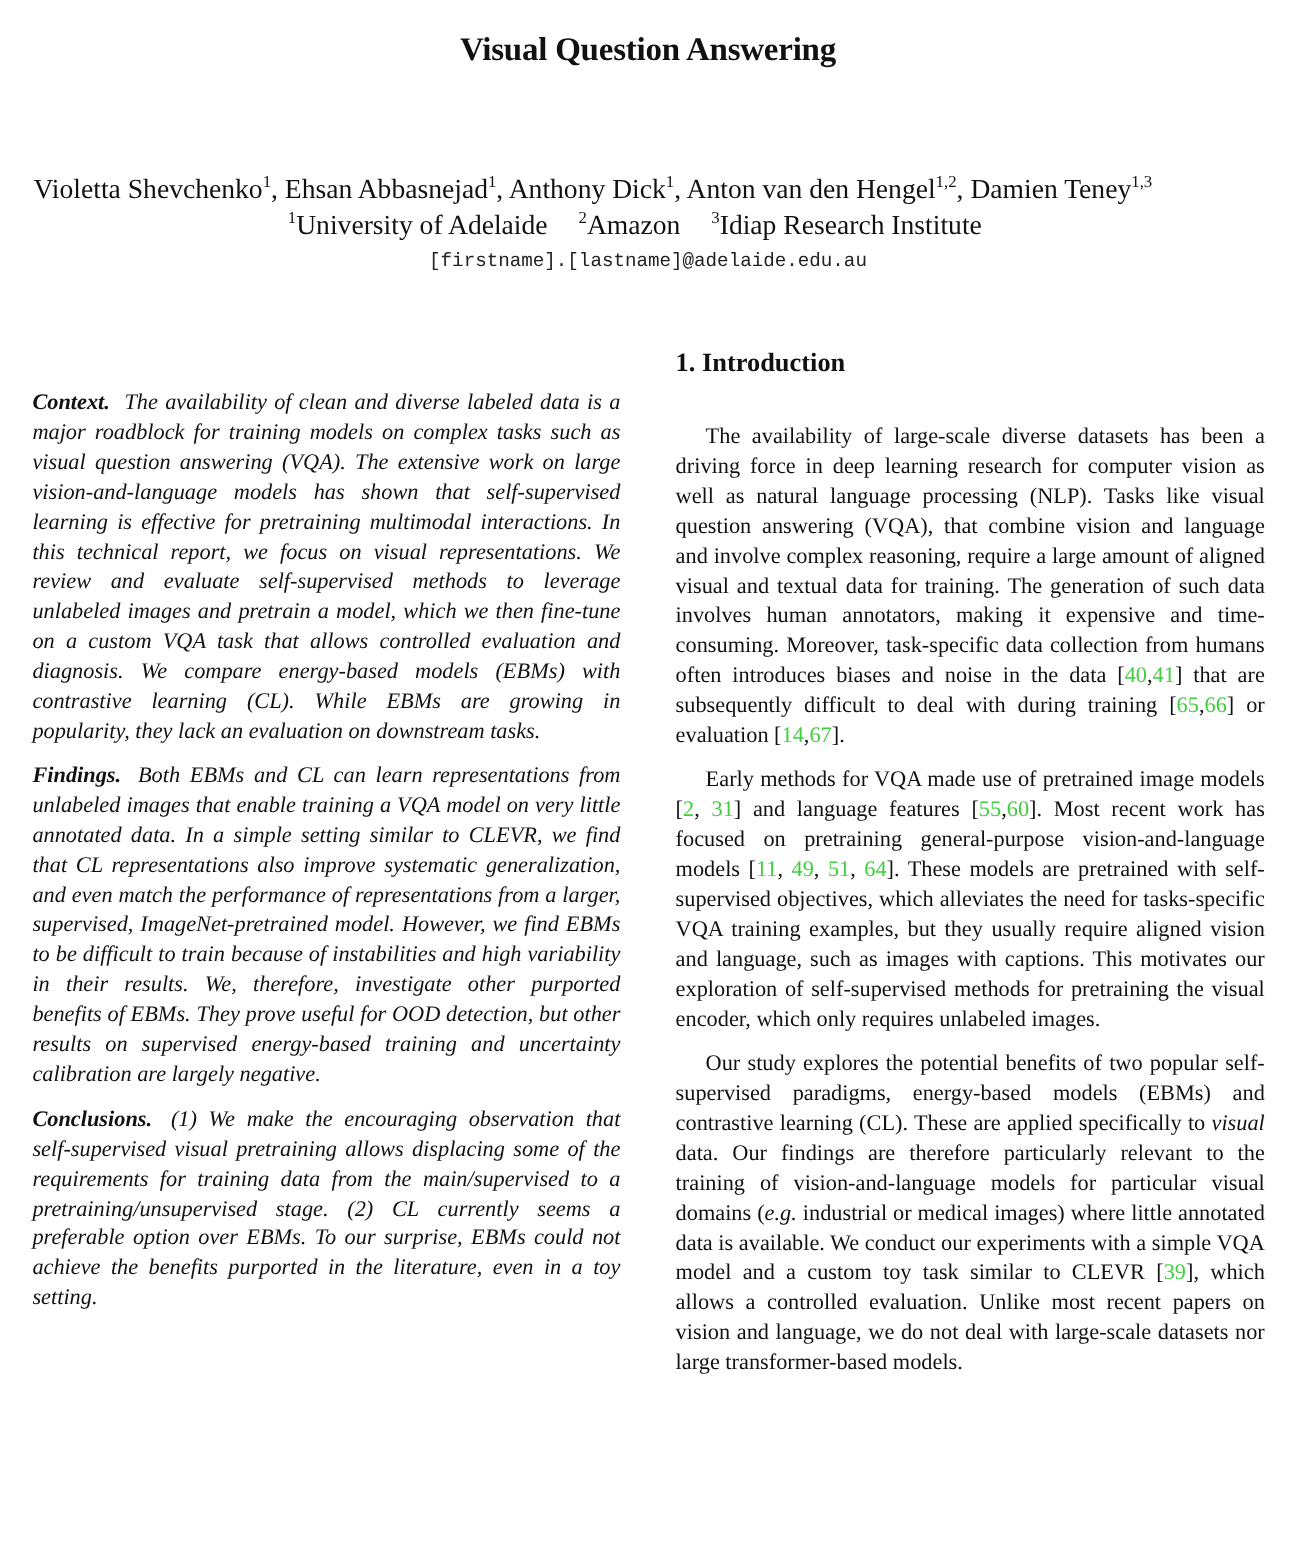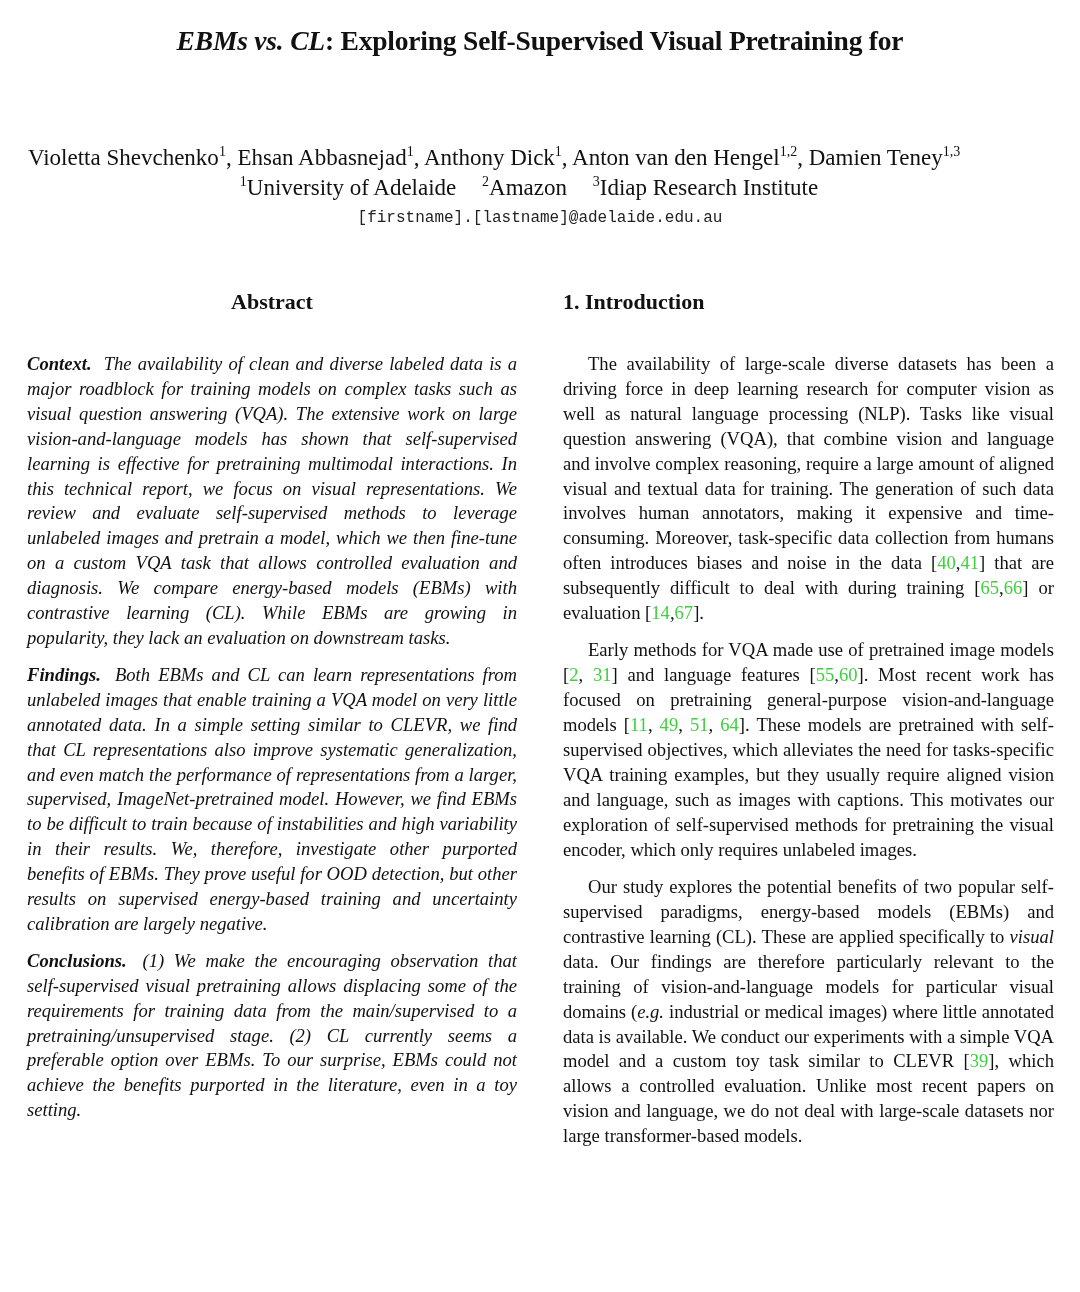--- a/index.html
+++ b/index.html
@@ -45,41 +45,40 @@
     font-size: 18.6px; line-height: 24.9px; text-align: justify;
     margin: 0 0 12.5px 0; text-indent: 25px;
   }
   .cite { color: #3fcf3f; }
   .it { font-style: italic; }
 </style>
 </head>
 <body>
 
 <div class="title">
-  <div><span class="it">EBMs vs. CL</span><span>: Exploring Self-Supervised Visual Pretraining for</span></div>
+  <div>Visual Question Answering</div>
 </div>
 
 <div class="authors">
   <span><span>Violetta Shevchenko</span><sup>1</sup></span>, 
   <span><span>Ehsan Abbasnejad</span><sup>1</sup></span>, 
   <span><span>Anthony Dick</span><sup>1</sup></span>, 
   <span><span>Anton van den Hengel</span><sup>1,2</sup></span>, 
   <span><span>Damien Teney</span><sup>1,3</sup></span>
 </div>
 
 <div class="affils">
   <span class="aff"><sup>1</sup><span>University of Adelaide</span></span>
   <span class="aff"><sup>2</sup><span>Amazon</span></span>
   <span class="aff"><sup>3</sup><span>Idiap Research Institute</span></span>
 </div>
 
 <div class="email">[firstname].[lastname]@adelaide.edu.au</div>
 
 <div class="col-left">
-  <h2 class="abs-title">Abstract</h2>
   <div class="abs-body">
     <p class="abs-para"><span class="lead">Context.</span> <span>The availability of clean and diverse labeled data is a major roadblock for training models on complex tasks such as visual question answering (VQA). The extensive work on large vision-and-language models has shown that self-supervised learning is effective for pretraining multimodal interactions. In this technical report, we focus on visual representations. We review and evaluate self-supervised methods to leverage unlabeled images and pretrain a model, which we then fine-tune on a custom VQA task that allows controlled evaluation and diagnosis. We compare energy-based models (EBMs) with contrastive learning (CL). While EBMs are growing in popularity, they lack an evaluation on downstream tasks.</span></p>
     <p class="abs-para"><span class="lead">Findings.</span> <span>Both EBMs and CL can learn representations from unlabeled images that enable training a VQA model on very little annotated data. In a simple setting similar to CLEVR, we find that CL representations also improve systematic generalization, and even match the performance of representations from a larger, supervised, ImageNet-pretrained model. However, we find EBMs to be difficult to train because of instabilities and high variability in their results. We, therefore, investigate other purported benefits of EBMs. They prove useful for OOD detection, but other results on supervised energy-based training and uncertainty calibration are largely negative.</span></p>
     <p class="abs-para"><span class="lead">Conclusions.</span> <span>(1) We make the encouraging observation that self-supervised visual pretraining allows displacing some of the requirements for training data from the main/supervised to a pretraining/unsupervised stage. (2) CL currently seems a preferable option over EBMs. To our surprise, EBMs could not achieve the benefits purported in the literature, even in a toy setting.</span></p>
   </div>
 </div>
 
 <div class="col-right">
   <h2 class="sec-title">1. Introduction</h2>
   <div class="intro-body">

